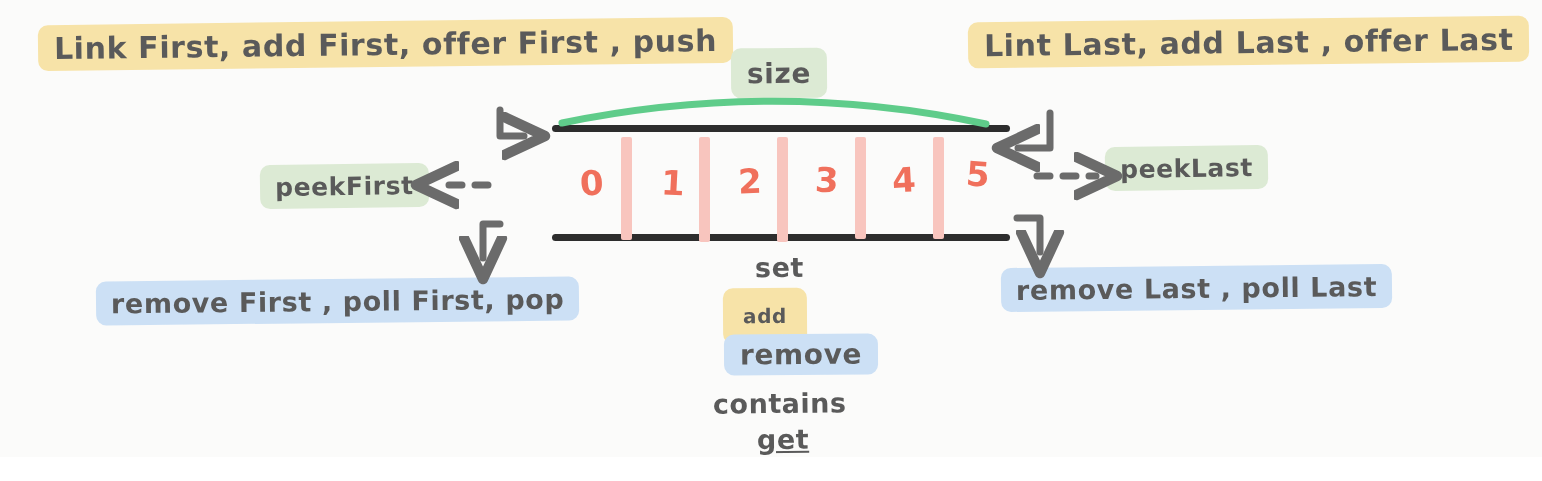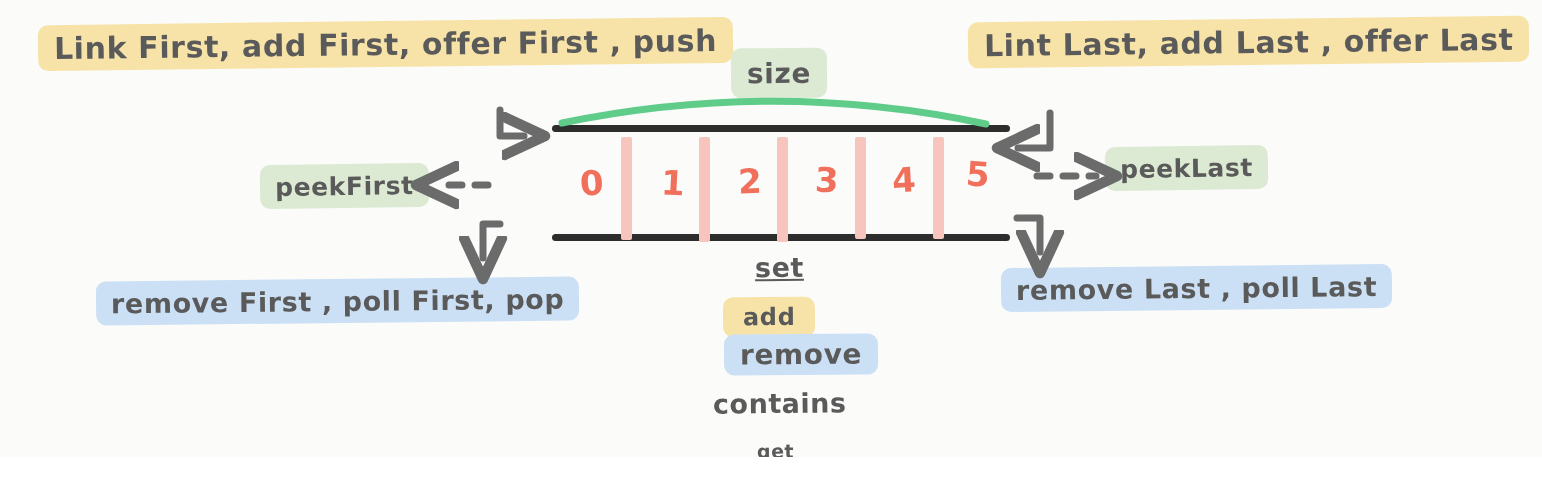--- a/index.html
+++ b/index.html
@@ -108,29 +108,29 @@
   <div class="cellnum" style="left:966px; top:154px; transform:rotate(4deg);">5</div>
 
   <div class="chip chip-green" style="left:260px; top:164px; height:44px; font-size:25px; padding:0 15px; transform:rotate(-0.8deg);">peekFirst</div>
 
   <div class="chip chip-green" style="left:1105px; top:146px; height:44px; font-size:25px; padding:0 15px; transform:rotate(-0.8deg);">peekLast</div>
 
   <div class="chip chip-blue" style="left:96px; top:279px; height:44px; font-size:27px; padding:0 15px; transform:rotate(-0.6deg);">remove First , poll First, pop</div>
 
   <div class="chip chip-blue" style="left:1001px; top:266px; height:44px; font-size:27px; padding:0 15px; transform:rotate(-0.6deg);">remove Last , poll Last</div>
 
-  <div class="hand" style="left:755px; top:252px; font-size:27px;text-decoration:underline;">set</div>
+  <div class="hand" style="left:755px; top:252px; font-size:27px;">set</div>
 
-  <div class="chip chip-yellow" style="left:723px; top:288px; height:40px; font-size:24px; padding:0 20px; transform:rotate(-0.4deg);margin-top:9px;">add</div>
+  <div class="chip chip-yellow" style="left:723px; top:288px; height:40px; font-size:20px; padding:8px 20px; transform:rotate(-0.4deg);">add</div>
 
   <div class="chip chip-blue" style="left:724px; top:334px; height:41px; font-size:28px; padding:0 16px; transform:rotate(-0.4deg);">remove</div>
 
   <div class="hand" style="left:713px; top:388px; font-size:27px;">contains</div>
 
-  <div class="hand" style="left:757px; top:440px; font-size:19px;">get</div>
+  <div class="hand" style="left:757px; top:424px; font-size:27px;text-decoration:underline;">get</div>
 
   <svg class="overlay" viewBox="0 0 1542 481">
     <defs>
       <marker id="ah-dark" markerWidth="7" markerHeight="7" refX="3.2" refY="3.5" orient="auto" markerUnits="strokeWidth">
         <path d="M0.4,0.8 L6.2,3.5 L0.4,6.2" fill="none" stroke="#6b6b6b" stroke-width="1.5" stroke-linecap="round" stroke-linejoin="round"></path>
       </marker>
     </defs>
 
     <path d="M562,123 Q776,79 986,124" fill="none" stroke="#5FCC8A" stroke-width="7" stroke-linecap="round"></path>
 

